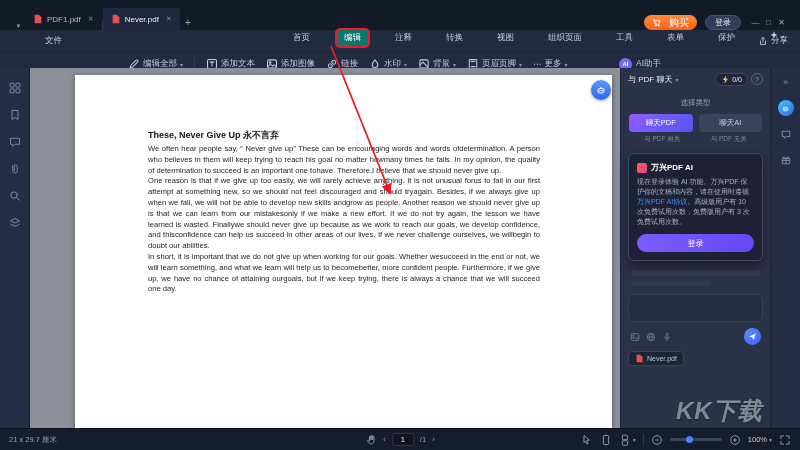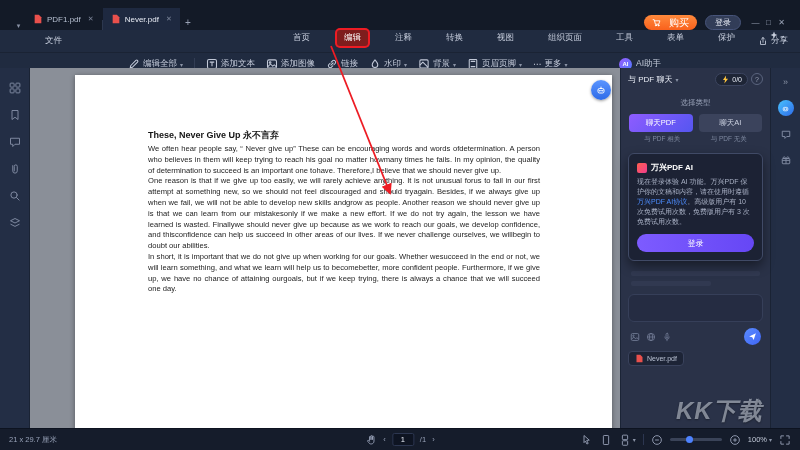--- a/index.html
+++ b/index.html
@@ -22,21 +22,21 @@
 .buy-btn{display:flex;align-items:center;gap:8px;height:15px;padding:0 8px;border-radius:8px;background:linear-gradient(180deg,#ff8a3c,#f9611c);color:#fff;font-size:10px;}
 .login-btn{height:15px;padding:0 9px;border-radius:8px;background:#323d58;border:1px solid #47547a;color:#e8ecf5;font-size:8px;display:flex;align-items:center;}
 .win-controls{display:flex;}
 .win-controls span{width:13px;text-align:center;font-size:8px;color:#9aa3b6;}
 
 
 .menubar{position:relative;height:22px;background:#202b40;display:flex;align-items:center;color:#c6cddc;font-size:8.5px;padding-left:32px;}
 .file-btn{padding:0 13px;}
 .menu-items{position:absolute;left:286px;top:0;height:22px;display:flex;align-items:flex-start;gap:20px;}
 .mi{padding:0 7px;height:16px;display:flex;align-items:center;border-radius:3px;white-space:nowrap;}
-.mi.active{background:#7f1d1d;color:#fff;box-shadow:0 0 0 2px #ed1c24;}
+.mi.active{background:#0f766e;color:#fff;box-shadow:0 0 0 2px #ed1c24;}
 .mi-sparkle{display:flex;align-items:center;gap:1px;padding:0 6px;color:#c6cddc;}
 .caret{font-size:6px;color:#8a93a6;}
 .share-btn{position:absolute;right:12px;top:0;height:22px;display:flex;align-items:center;gap:3px;}
 
 
 .toolbar{position:relative;height:24px;background:#202b40;border-top:1px solid #1a2334;border-bottom:1px solid #4d7c0f;display:flex;align-items:center;color:#c2c9d8;font-size:8.5px;}
 .tools{display:flex;align-items:center;gap:11px;margin-left:128px;}
 .tool{display:flex;align-items:center;gap:3px;white-space:nowrap;}
 .vdiv{width:1px;height:12px;background:#323d54;}
 .ai-btn{position:absolute;left:619px;display:flex;align-items:center;gap:4px;}

